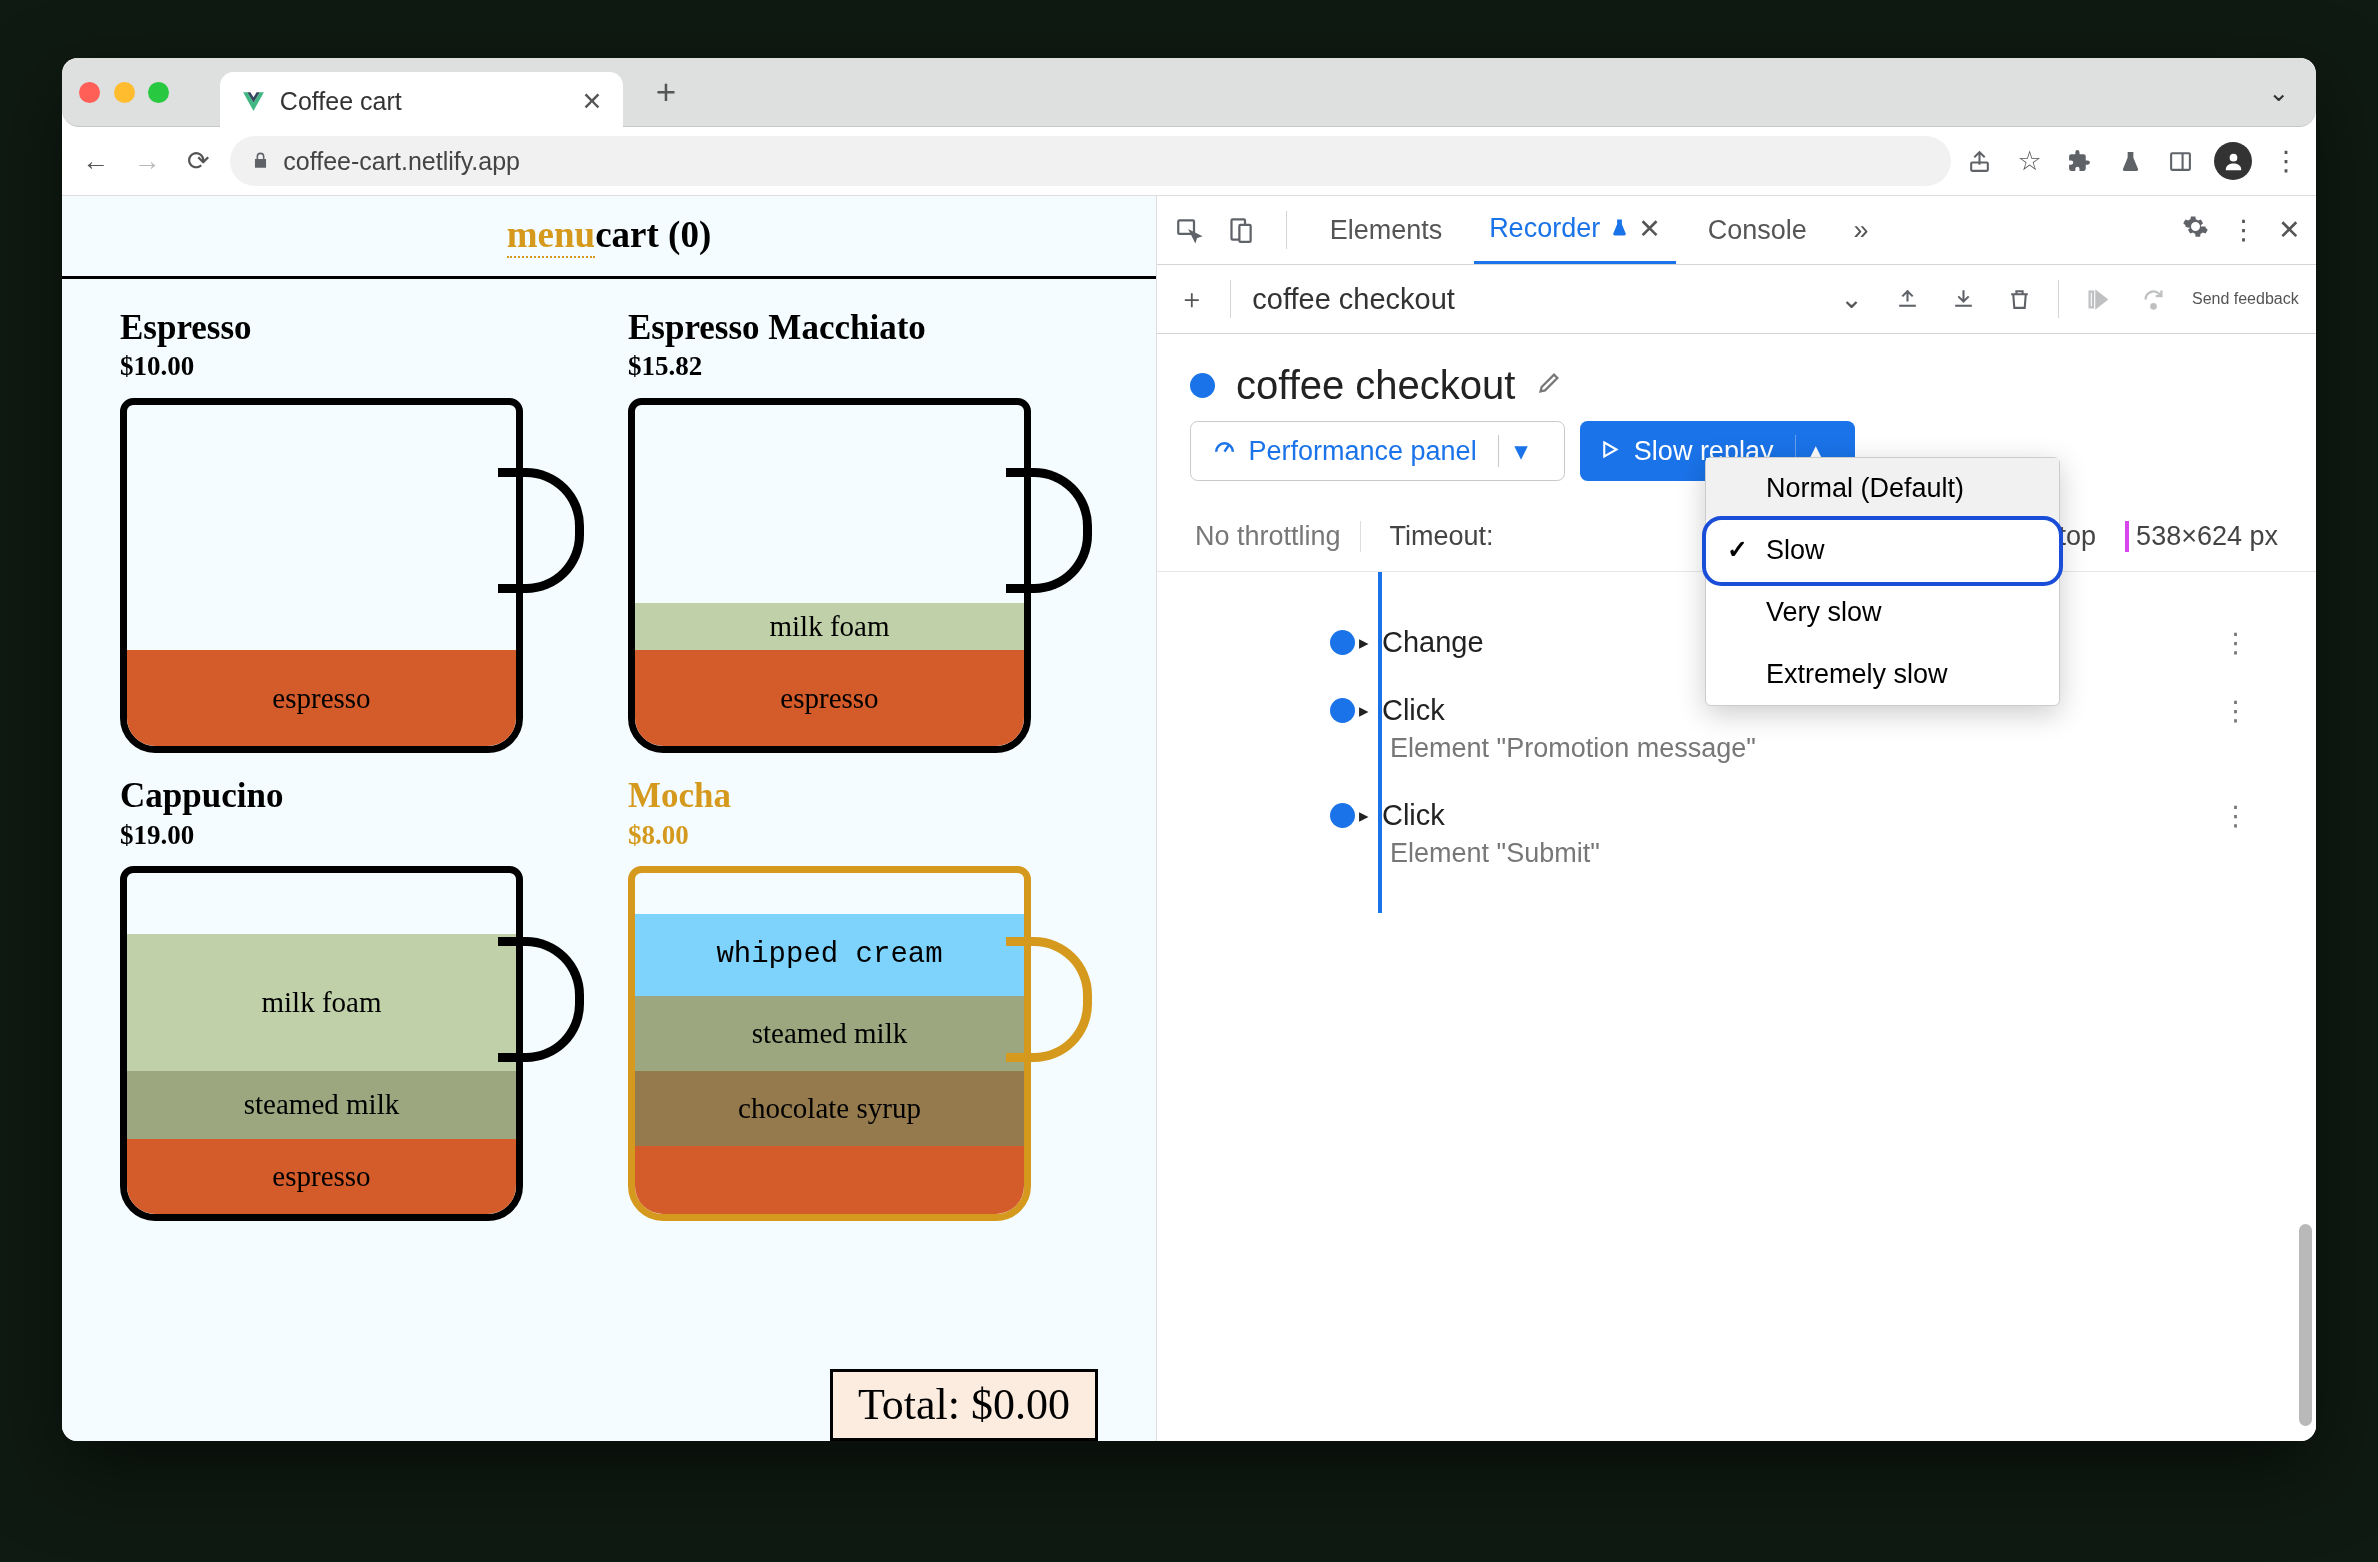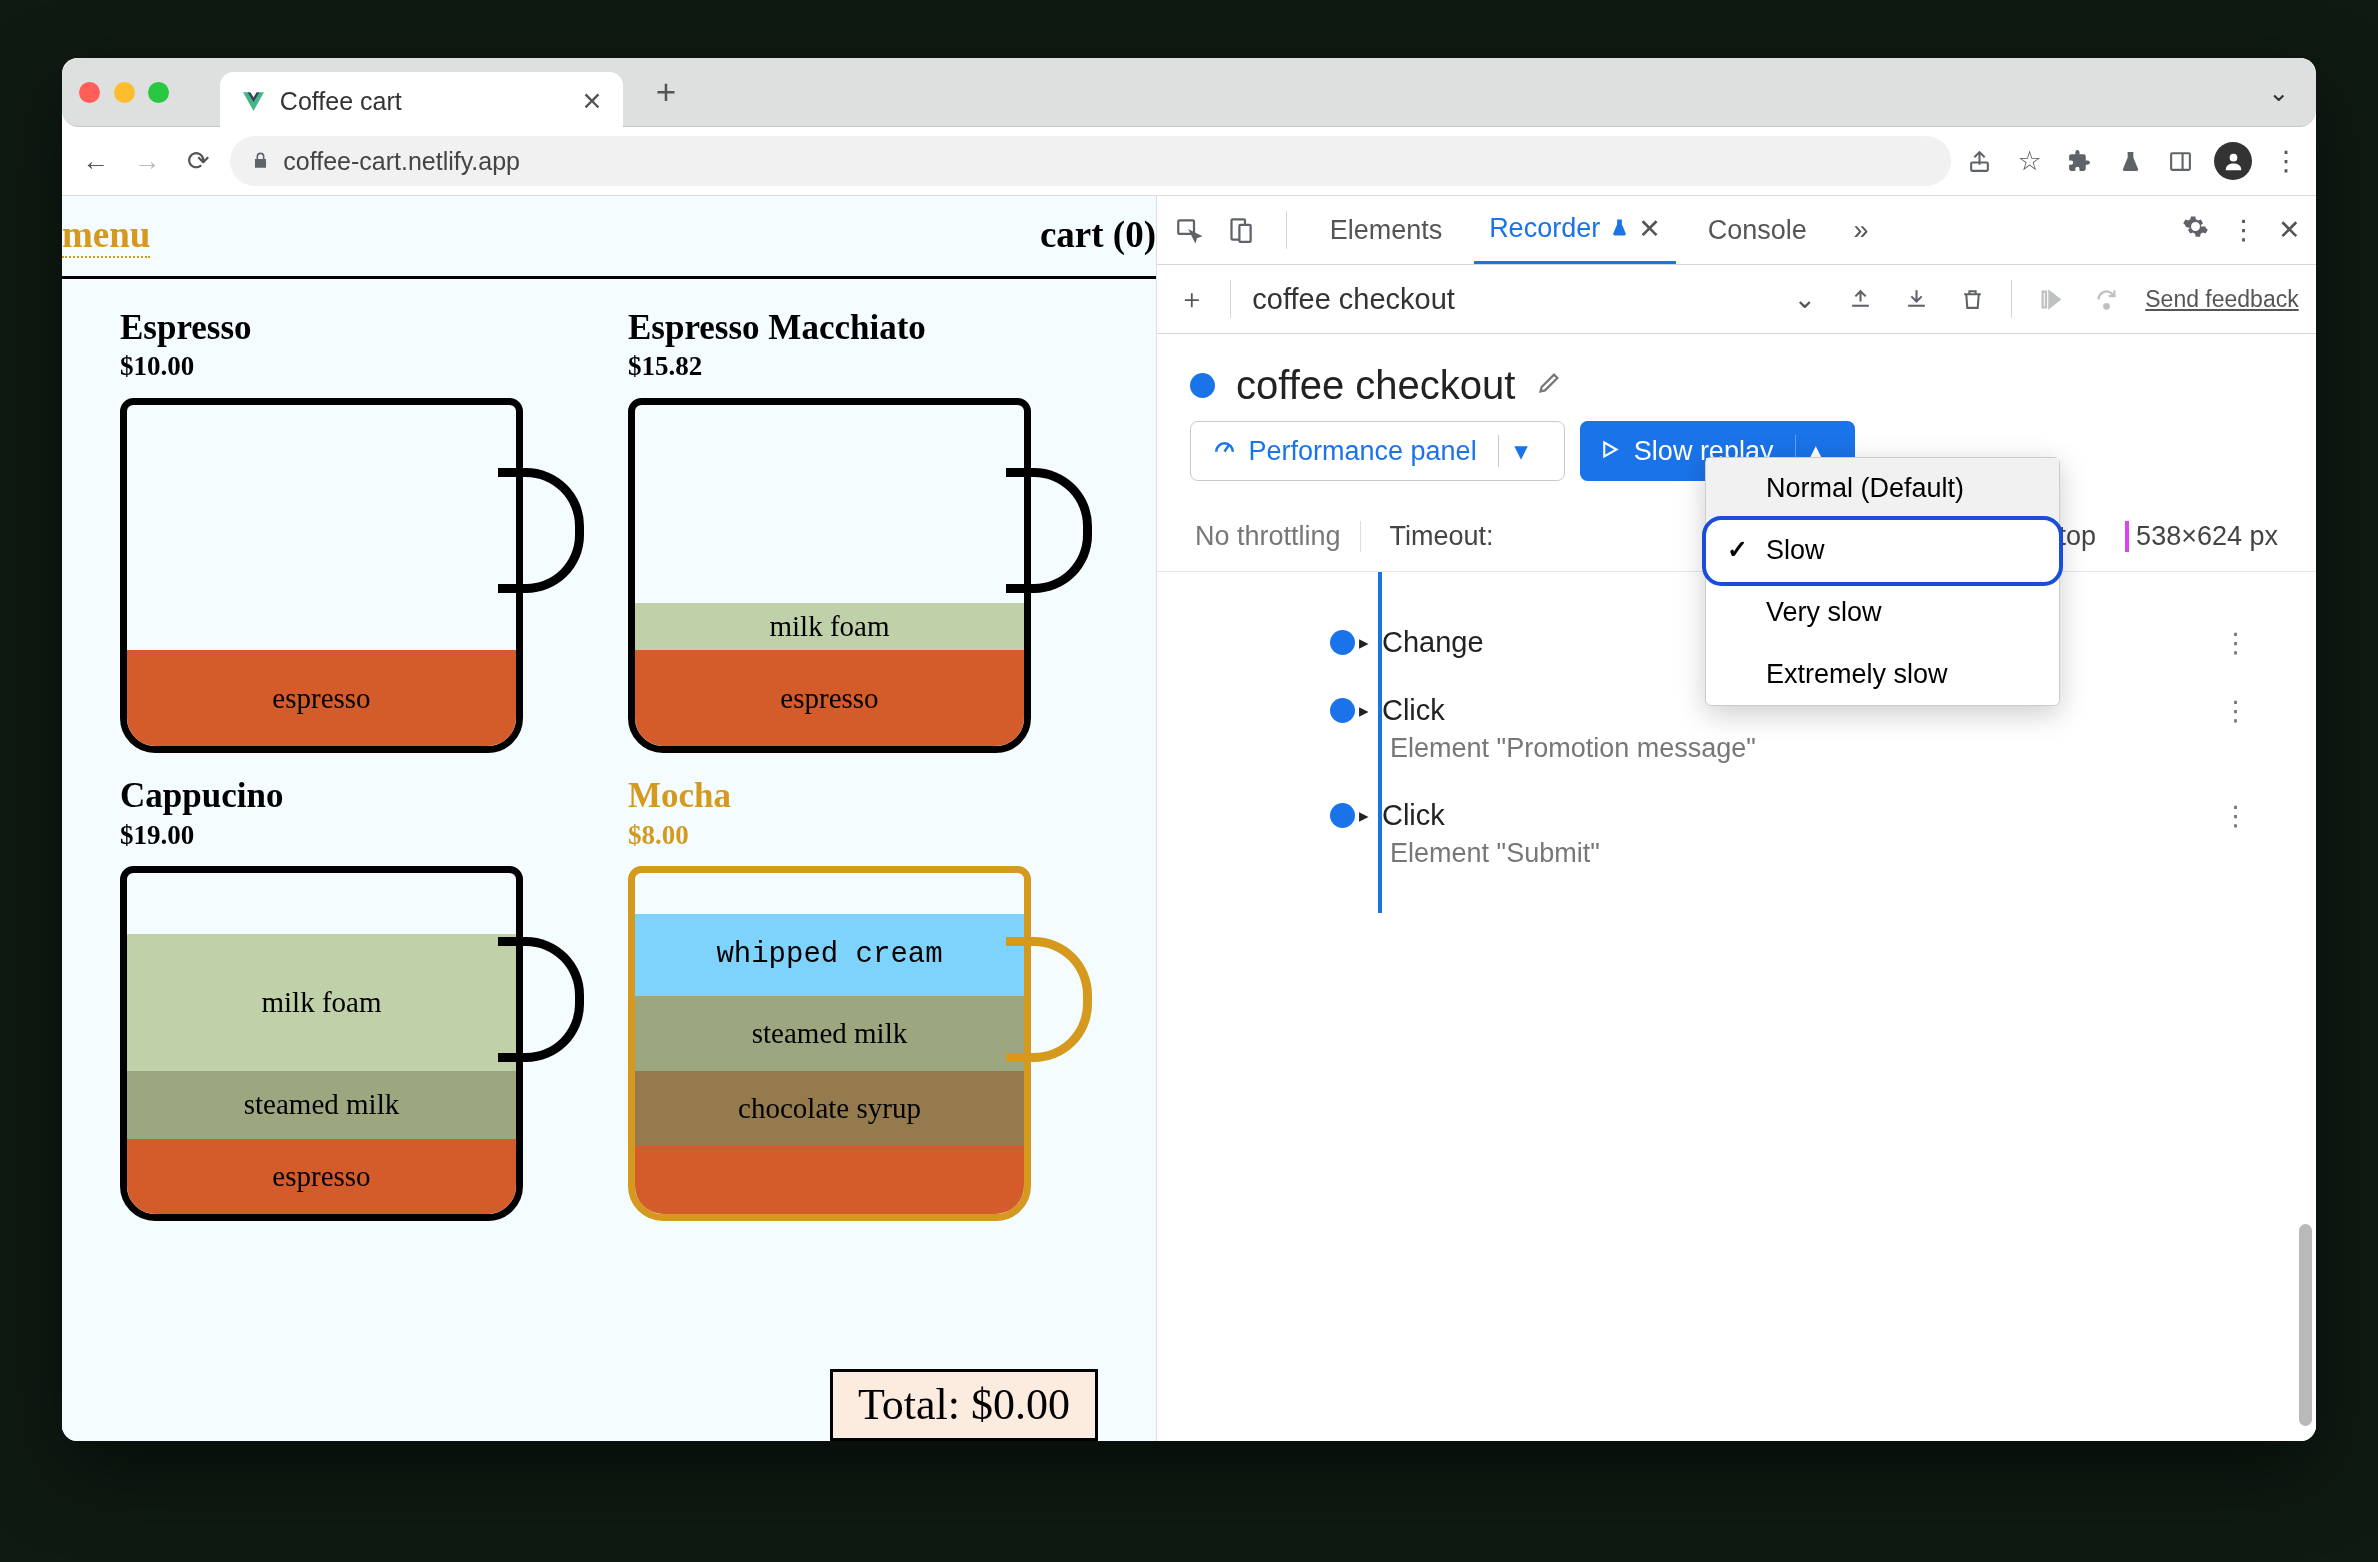--- a/index.html
+++ b/index.html
@@ -23,21 +23,21 @@
   .addr { flex: 1; background: #f1f1f2; border-radius: 29px; height: 50px; display: flex; align-items: center; padding: 0 21px; gap: 13.4px; font-size: 25px; color: #444; }
   .lock { width: 19px; height: 19px; }
   .ext-icons { display: flex; gap: 17.3px; align-items: center; color: #555; }
   .ext-icons .ic { width: 33px; height: 33px; display:flex;align-items:center;justify-content:center;font-size:27px;}
   .profile { width: 38px; height: 38px; background: #333; border-radius: 50%; display:flex;align-items:center;justify-content:center;color:#fff; }
 
   .content { flex: 1; display: flex; overflow: hidden; }
 
   
   .page { width: 1095px; background: #f4fcff; border-right: 1px solid #ddd; display: flex; flex-direction: column; position: relative; }
-  .page-nav { display:flex; justify-content:space-between; font-family: Georgia, serif; font-size: 37px; font-weight: bold; padding: 17.3px 0; border-bottom: 3.8px solid #000; }
+  .page-nav { display:flex; justify-content:center; font-family: Georgia, serif; font-size: 37px; font-weight: bold; padding: 17.3px 0; border-bottom: 3.8px solid #000; }
   .page-nav .menu { color: #d59a1d; border-bottom: 2.9px dotted #d59a1d; }
   .products { display: grid; grid-template-columns: 1fr 1fr; gap: 19px 38px; padding: 29px 58px; }
   .product-title { font-family: Georgia, serif; font-weight: bold; font-size: 35px; }
   .product-price { font-family: Georgia, serif; font-weight: bold; font-size: 27px; margin-top: 3.8px; }
   .product.mocha .product-title, .product.mocha .product-price { color: #d59a1d; }
   .cup { position: relative; width: 403px; height: 355px; margin-top: 15.4px; border: 7.7px solid #000; border-radius: 13.4px 13.4px 35px 35px; background: #f4fcff; overflow: hidden; }
   .cup.gold { border-color: #d59a1d; }
   .handle { position: absolute; right: -61px; top: 86px; width: 86px; height: 125px; border: 9.6px solid #000; border-left: none; border-radius: 0 58px 58px 0; }
   .handle.gold { border-color: #d59a1d; }
   .cup-holder { position: relative; display: inline-block; }
@@ -49,21 +49,21 @@
   .dt-tabs { height: 69px; display:flex; align-items:center; border-bottom: 1px solid #d5d5d5; padding: 0 15.4px; gap: 16px; }
   .dt-tabs .sp { width: 1px; height: 38px; background: #d5d5d5; margin: 0 11.5px; }
   .dt-tab { font-size: 27px; color: #555; padding: 0 15.4px; height: 100%; display:flex;align-items:center; gap:9.6px;}
   .dt-tab.active { color: #1a73e8; border-bottom: 3.8px solid #1a73e8; }
   .dt-right-icons { margin-left:auto; display:flex; gap: 21px; align-items:center; color:#555; }
   .dt-right-icons .ic{font-size:27px;}
 
   .dt-toolbar { height: 69px; border-bottom: 1px solid #d5d5d5; display:flex; align-items:center; padding: 0 17.3px; gap: 21px; }
   .tool-ic { width: 35px; height:35px; display:flex;align-items:center;justify-content:center;color:#555;font-size:27px;}
   .flow-name { font-size: 29px; color:#333; flex:1;}
-  .feedback { margin-left:auto; font-size: 23px; text-decoration: underline; color:#555;}
+  .feedback { margin-left:auto; font-size: 16px; color:#555;}
 
   .rec-header { padding: 29px 33px 13.4px; display:flex; align-items:center; gap: 21px; }
   .blue-dot { width:25px;height:25px;border-radius:50%;background:#1a73e8;}
   .rec-title { font-size: 40px; color:#222;}
   .pencil { color:#777; font-size:29px;}
 
   .btn-row { padding: 0 33px 21px; display:flex; gap: 15.4px; }
   .pill { border: 1px solid #c9c9c9; border-radius: 7.7px; height: 60px; display:flex; align-items:center; font-size: 27px; }
   .perf { color:#1a73e8; padding: 0 21px; gap: 11.5px; }
   .perf .dd { border-left: 1px solid #c9c9c9; padding: 0 15.4px; margin-left: 9.6px;}

